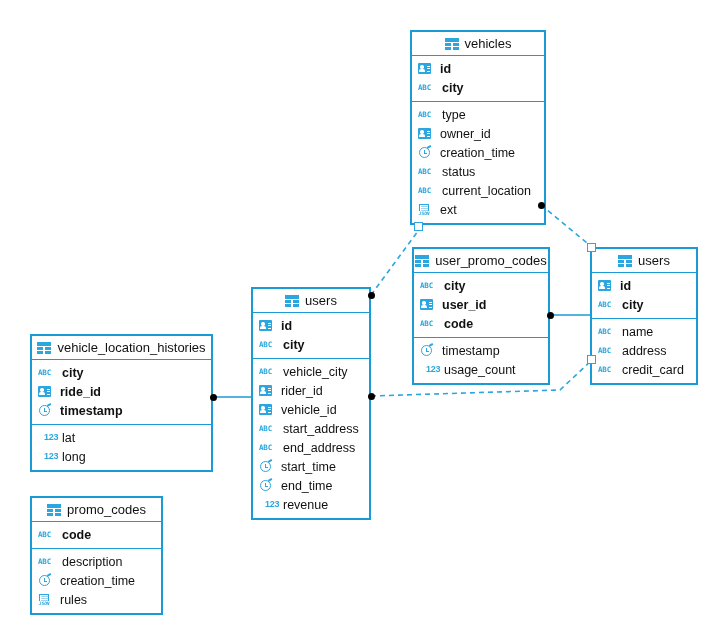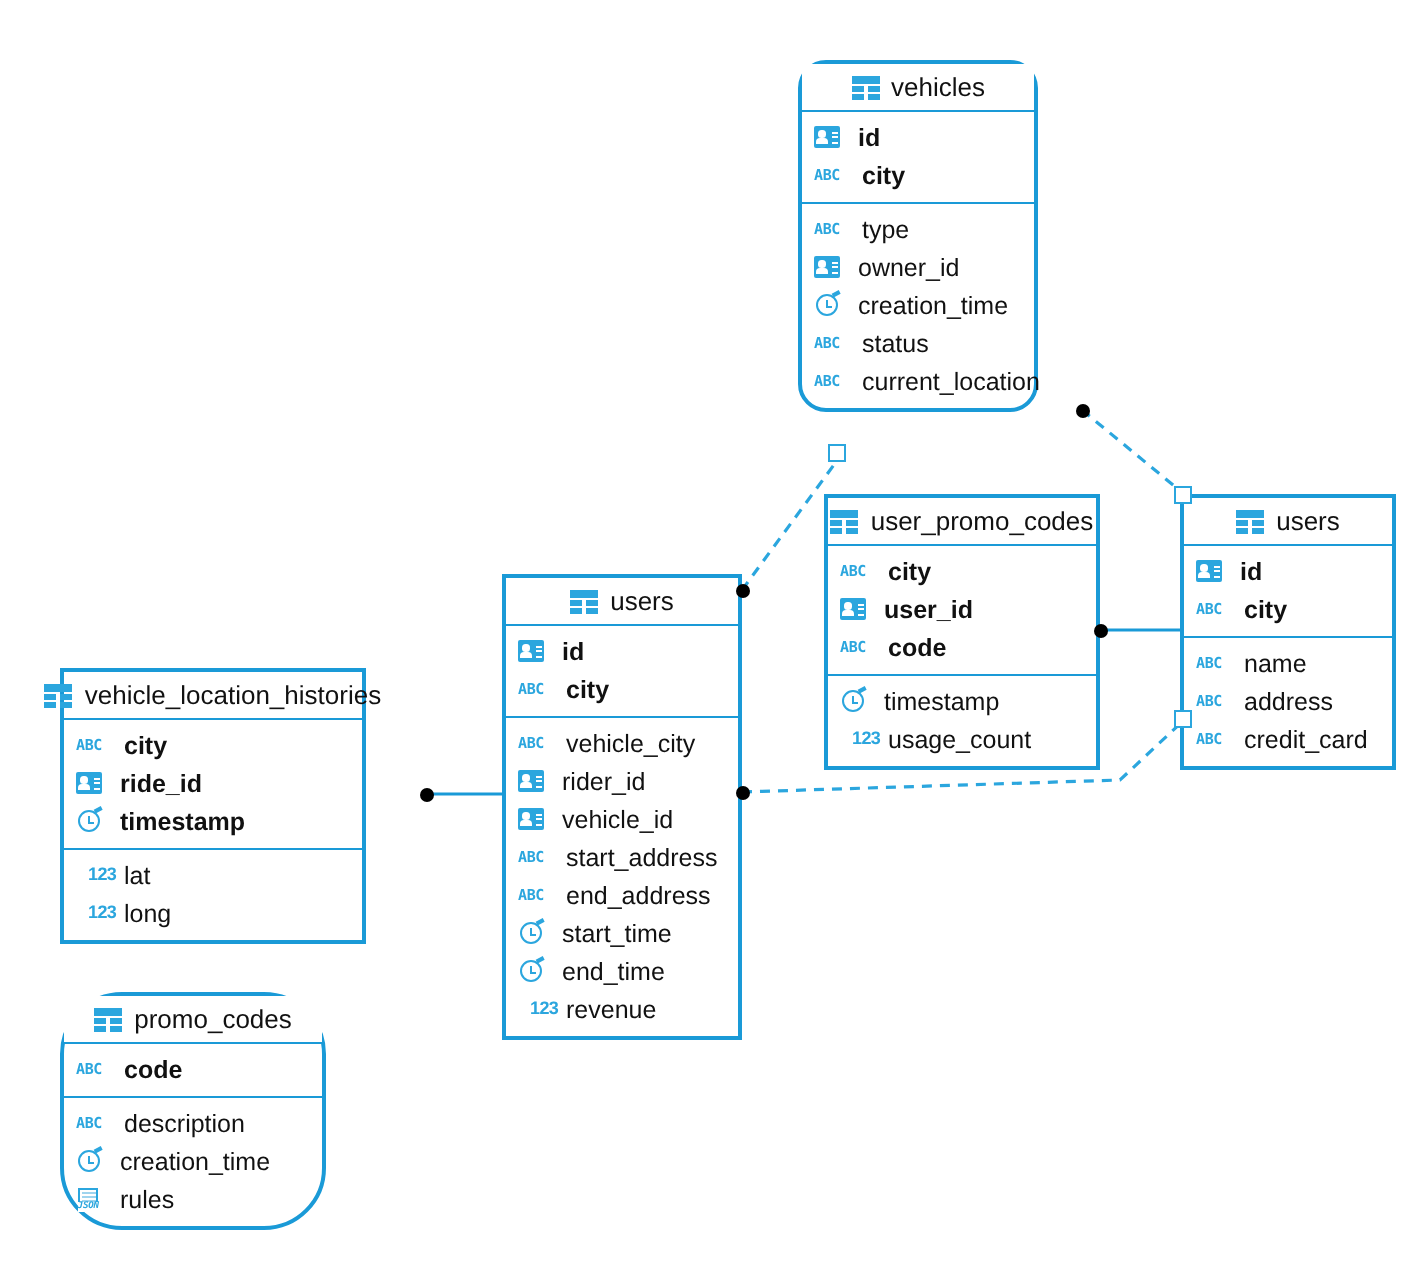--- a/index.html
+++ b/index.html
@@ -144,21 +144,21 @@
 
   <div class="dot" style="left:538px;top:202px;"></div>
   <div class="sq" style="left:587px;top:243px;"></div>
 
   <div class="dot" style="left:368px;top:393px;"></div>
   <div class="sq" style="left:587px;top:355px;"></div>
 
   <div class="dot" style="left:547px;top:312px;"></div>
   <div class="dot" style="left:210px;top:394px;"></div>
 
-<div class="table" style="left: 399px; top: 30px; width: 120px; border-radius: 14px;">
+<div class="table" style="left: 410px; top: 30px; width: 136px;">
       <div class="tbl-header">
         <span class="ico-table">
           <i class="t"></i>
           <i class="a"></i>
           <i class="b"></i>
           <i class="c"></i>
           <i class="d"></i>
         </span>
         <span class="tbl-title">vehicles</span>
       </div>
@@ -212,20 +212,30 @@
           <span class="ico-abc">
             <span>ABC</span>
           </span>
           <span class="col-name">status</span>
         </div>
         <div class="col">
           <span class="ico-abc">
             <span>ABC</span>
           </span>
           <span class="col-name">current_location</span>
+        </div>
+        <div class="col">
+          <span class="ico-json">
+            <i class="pg"></i>
+            <i class="ln ln1"></i>
+            <i class="ln ln2"></i>
+            <i class="ln ln3"></i>
+            <i class="lbl">JSON</i>
+          </span>
+          <span class="col-name">ext</span>
         </div>
       </div>
     </div>
     <div class="table" style="left: 412px; top: 247px; width: 138px;">
       <div class="tbl-header">
         <span class="ico-table">
           <i class="t"></i>
           <i class="a"></i>
           <i class="b"></i>
           <i class="c"></i>
@@ -417,21 +427,21 @@
           <span class="col-name">end_time</span>
         </div>
         <div class="col">
           <span class="ico-123">
             <span>123</span>
           </span>
           <span class="col-name">revenue</span>
         </div>
       </div>
     </div>
-    <div class="table" style="left: 30px; top: 334px; width: 153px;">
+    <div class="table" style="left: 30px; top: 334px; width: 183px;">
       <div class="tbl-header">
         <span class="ico-table">
           <i class="t"></i>
           <i class="a"></i>
           <i class="b"></i>
           <i class="c"></i>
           <i class="d"></i>
         </span>
         <span class="tbl-title">vehicle_location_histories</span>
       </div>
@@ -471,21 +481,21 @@
           <span class="col-name">lat</span>
         </div>
         <div class="col">
           <span class="ico-123">
             <span>123</span>
           </span>
           <span class="col-name">long</span>
         </div>
       </div>
     </div>
-    <div class="table" style="left: 30px; top: 496px; width: 133px; border-radius: 31px;">
+    <div class="table" style="left: 30px; top: 496px; width: 133px;">
       <div class="tbl-header">
         <span class="ico-table">
           <i class="t"></i>
           <i class="a"></i>
           <i class="b"></i>
           <i class="c"></i>
           <i class="d"></i>
         </span>
         <span class="tbl-title">promo_codes</span>
       </div>

